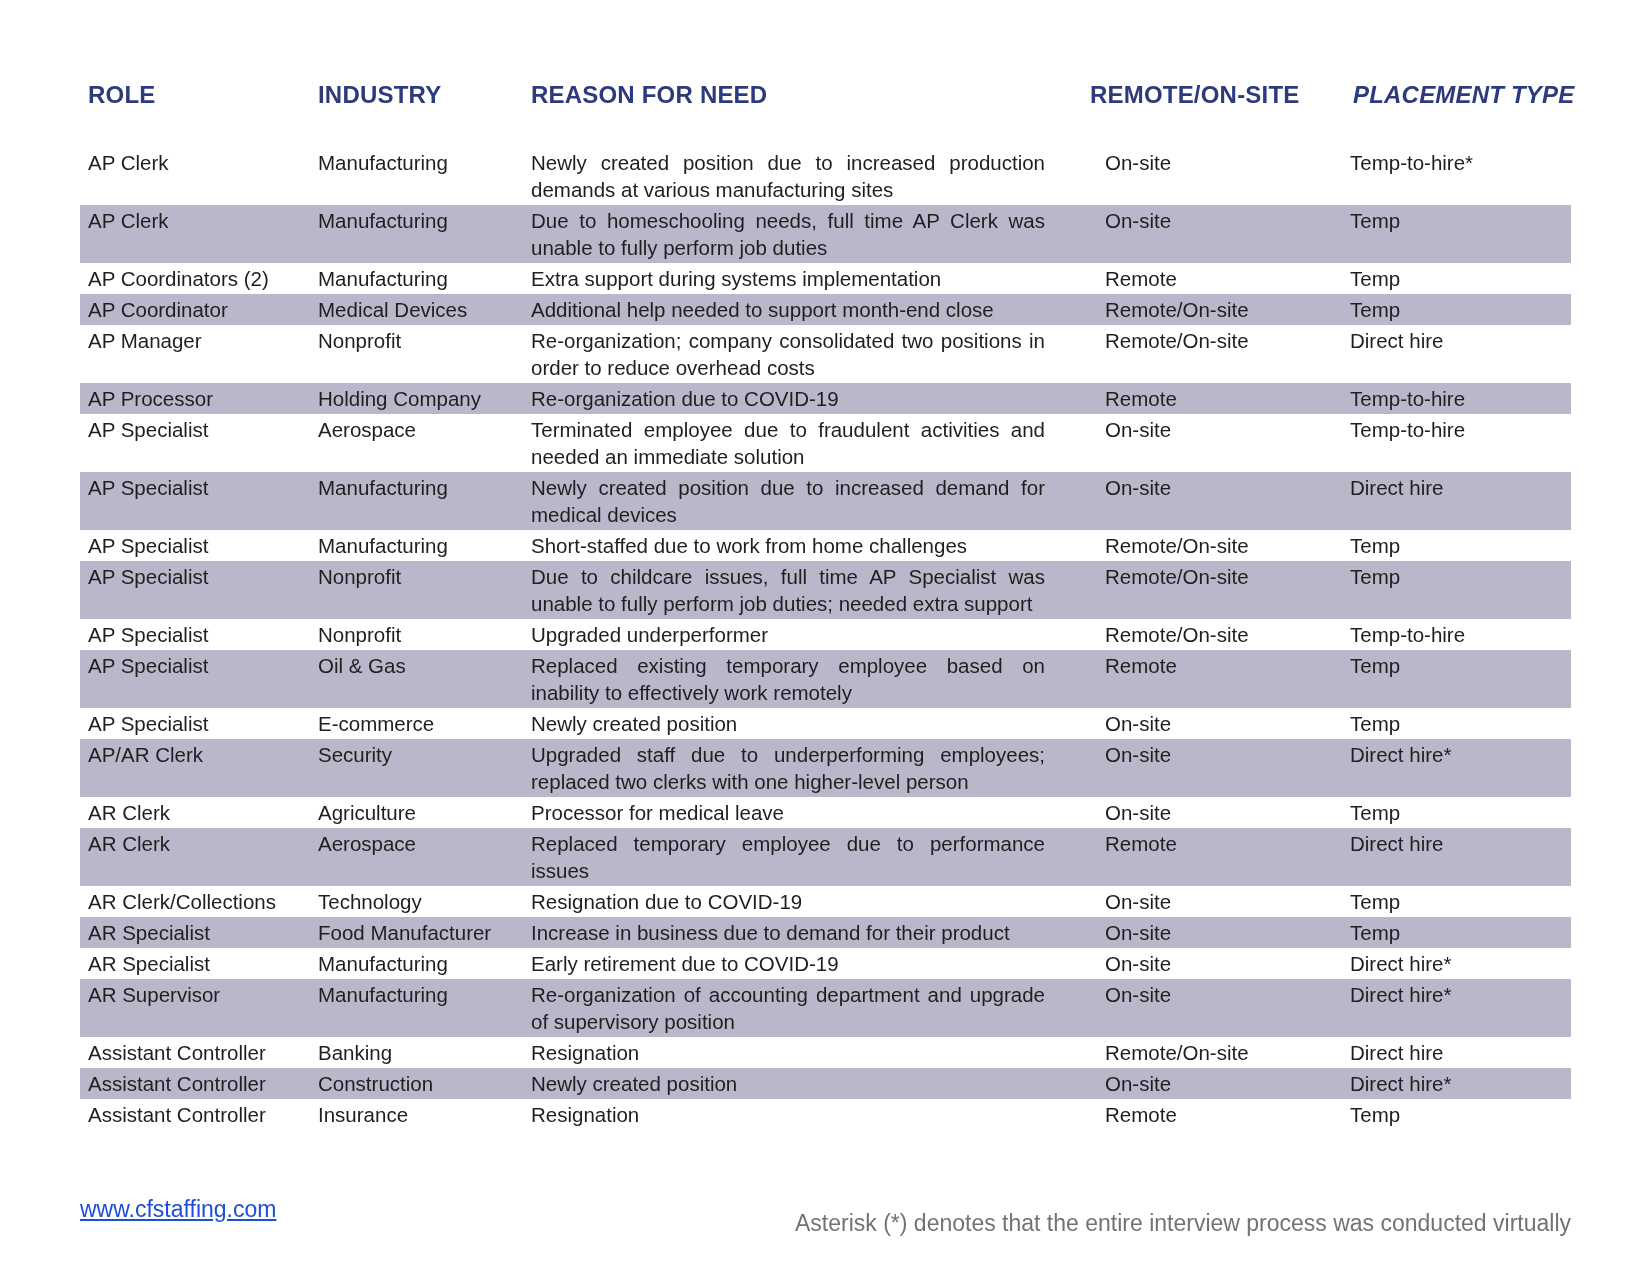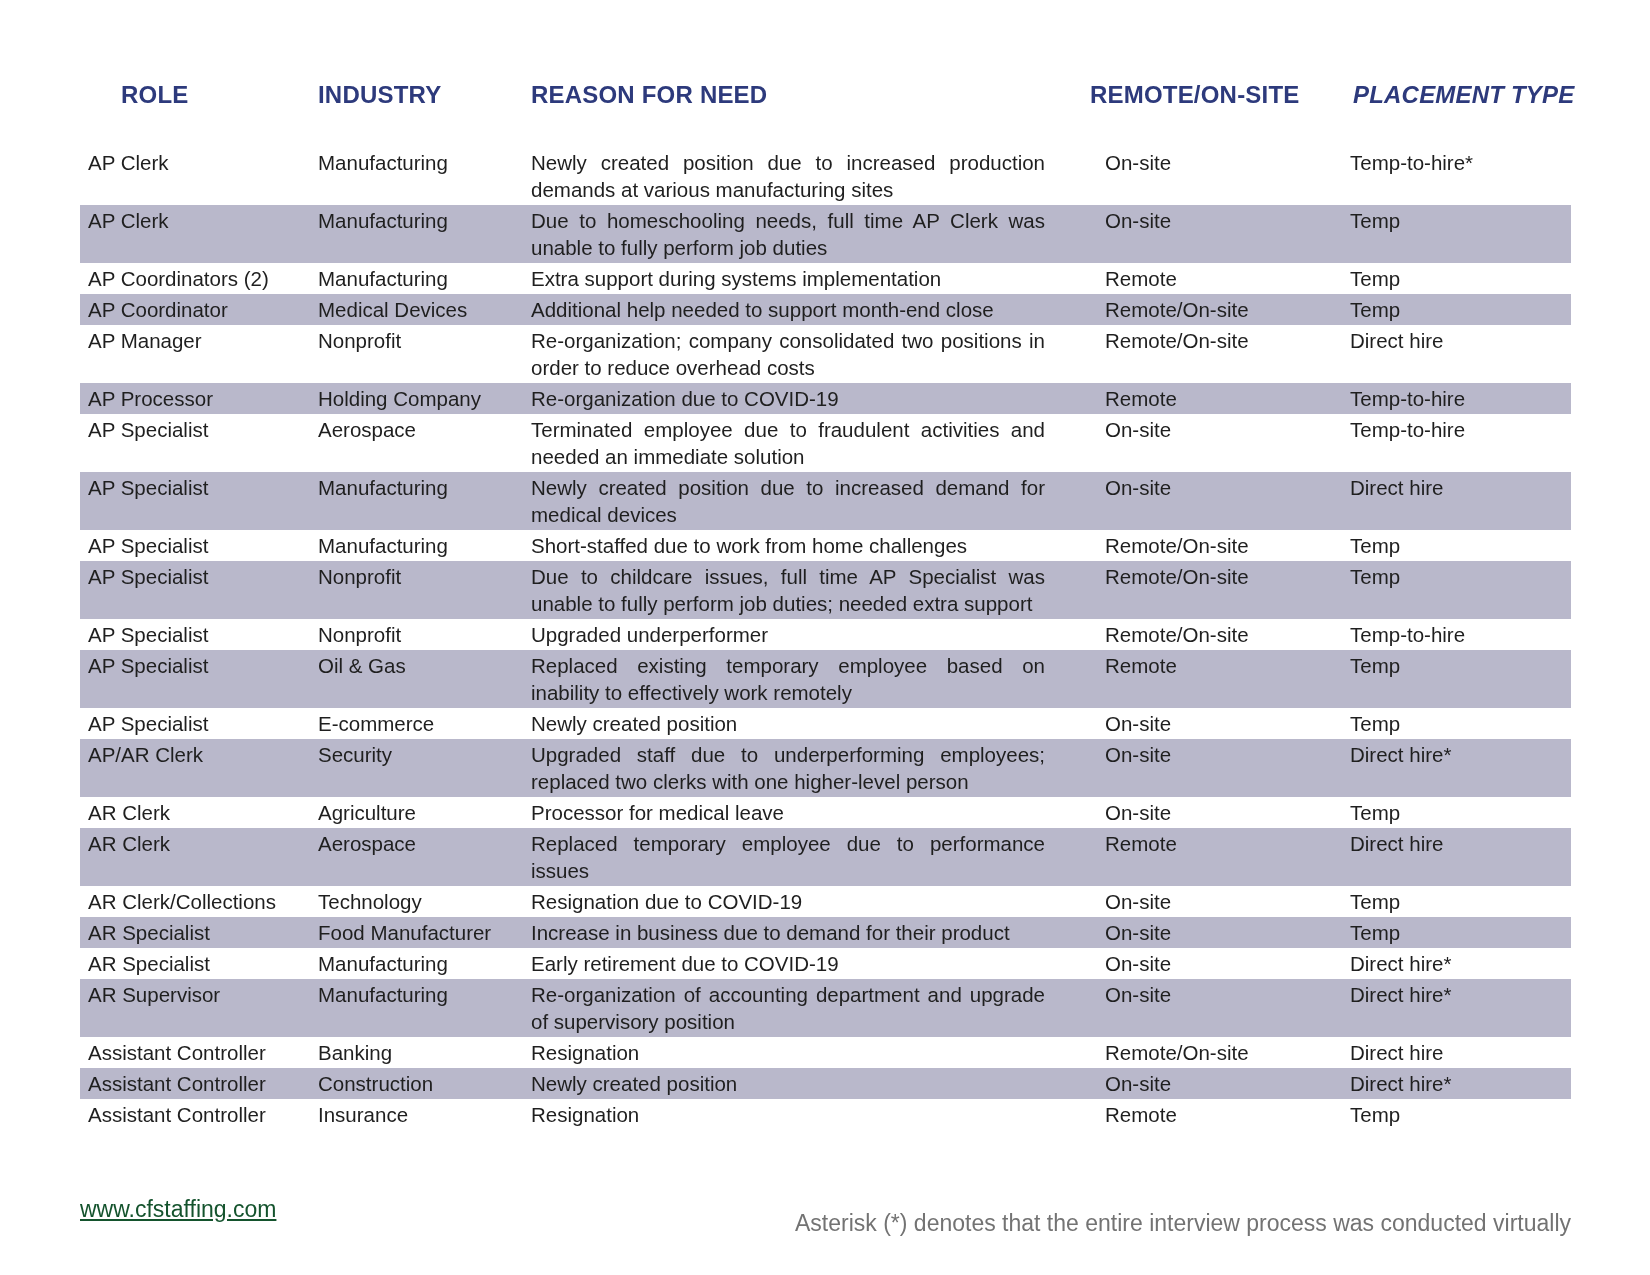--- a/index.html
+++ b/index.html
@@ -24,21 +24,21 @@
   }
   .table-header span {
     position: absolute;
     top: 0;
     font-size: 24px;
     font-weight: bold;
     color: #2d3a7c;
     letter-spacing: 0.2px;
     white-space: nowrap;
   }
-  .th-role      { left: 8px; margin-left: 33px; }
+  .th-role      { left: 8px; }
   .th-industry  { left: 238px; }
   .th-reason    { left: 451px; }
   .th-remote    { left: 1010px; }
   .th-placement { left: 1273px; font-style: italic; }
 
   
   .rows {
     position: absolute;
     top: 147px;
     left: 80px;
@@ -62,21 +62,21 @@
     text-align-last: left;
   }
 
   
   .footer-link {
     position: absolute;
     left: 80px;
     top: 1194px;
     font-size: 23px;
     line-height: 30px;
-    color: #14532d;
+    color: #1d4ed8;
     text-decoration: underline;
     white-space: nowrap;
   }
   .footer-note {
     position: absolute;
     right: 79px;
     top: 1194px;
     font-size: 23px;
     line-height: 30px;
     color: #737373;

